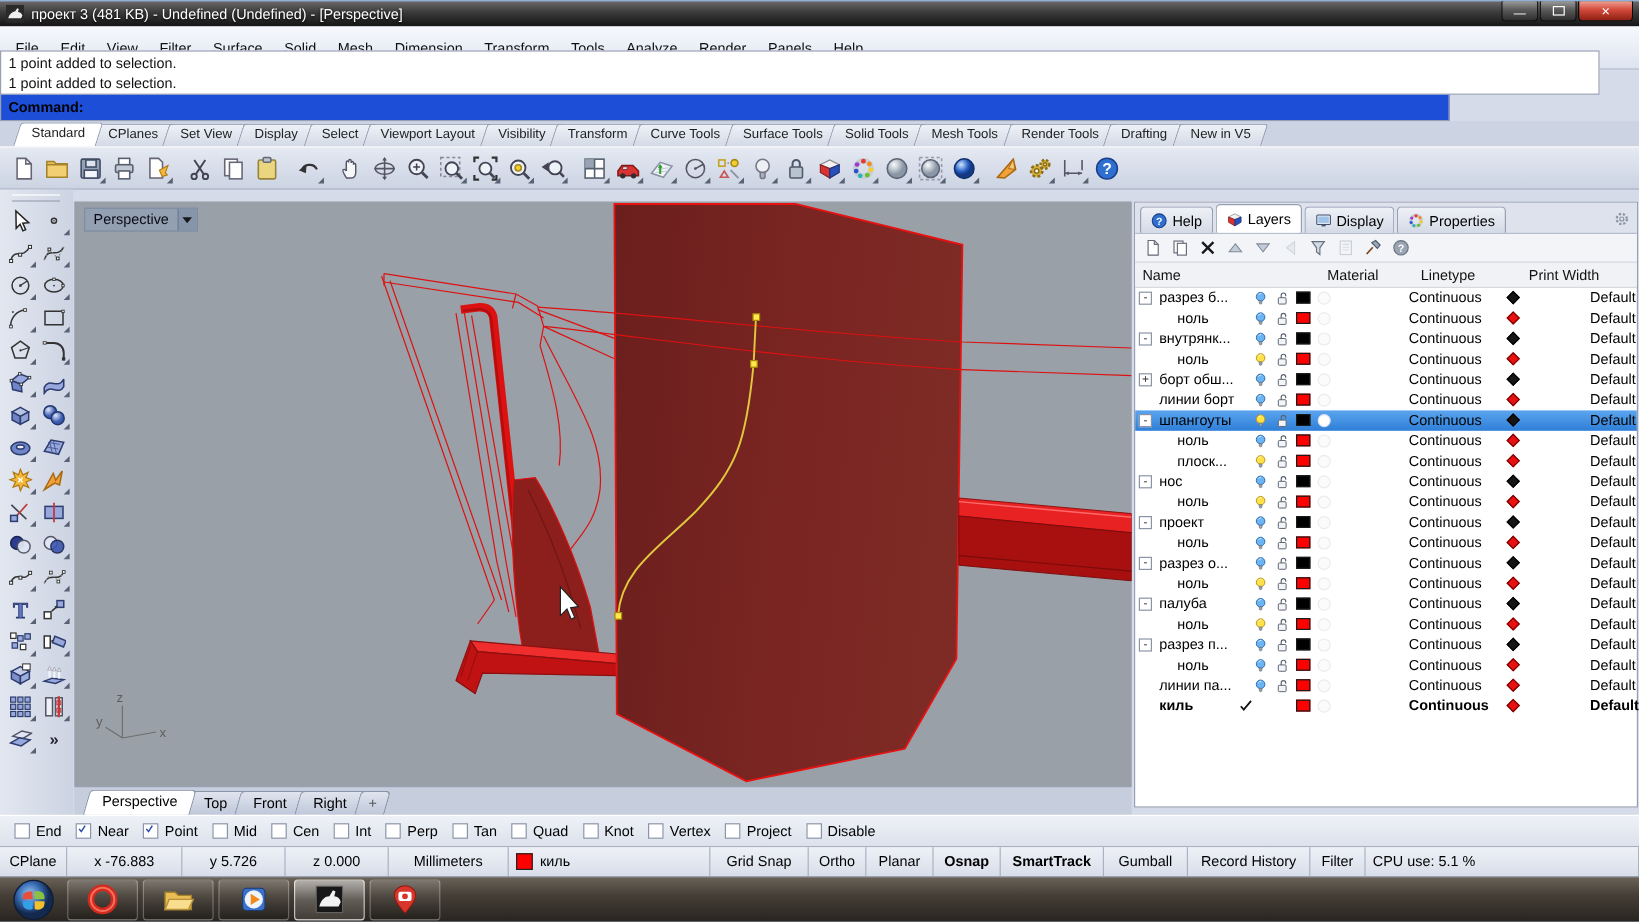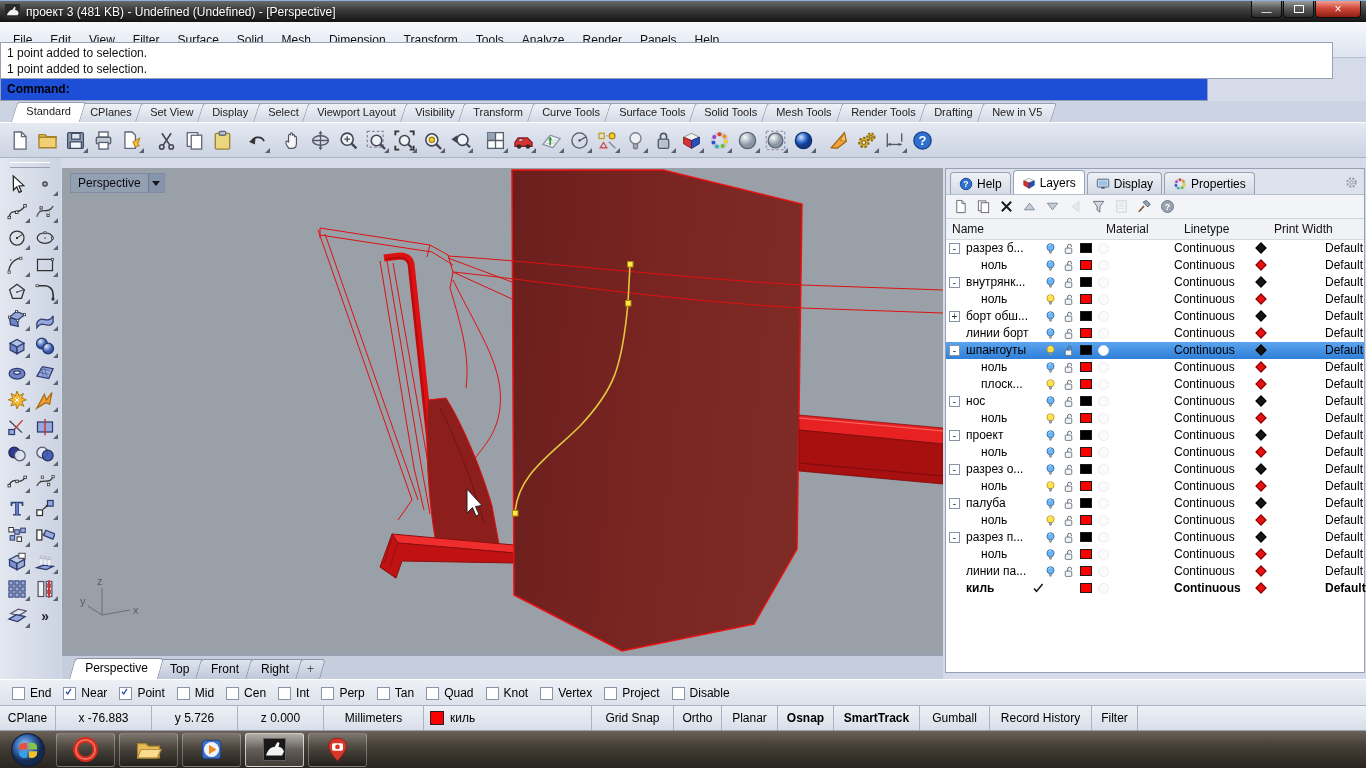--- a/index.html
+++ b/index.html
@@ -98,21 +98,21 @@
   .mat.faint{border:1px solid #ececec;background:#fbfbfb;}
   .mat.white{border:1px solid #d8e2f2;background:#fff;}
   .lt{left:228px;top:1px;}
   .diaI{left:311px;top:4px;width:8px;height:8px;transform:rotate(45deg);box-sizing:border-box;}
   .pw{left:331px;top:1px;margin-left:48px;}
   .b{font-weight:bold;}
   
   .osnap{position:absolute;left:0;top:679px;width:1366px;height:27px;
     background:linear-gradient(#eef1f6,#dce1ec);border-top:1px solid #fff;border-bottom:1px solid #a8b0c2;
     box-sizing:border-box;display:flex;align-items:center;padding-left:12px;}
-  .osn{display:flex;align-items:flex-end;gap:5px;margin-right:12px;}
+  .osn{display:flex;align-items:flex-start;gap:5px;margin-right:12px;}
   .cb{width:13px;height:13px;background:#fff;border:1px solid #8a94a8;box-sizing:border-box;
       display:flex;align-items:center;justify-content:center;}
   
   .statusbar{position:absolute;left:0;top:706px;width:1366px;height:25px;
     background:linear-gradient(#eef1f6,#d8deea);border-bottom:1px solid #98a0b4;box-sizing:border-box;
     display:flex;align-items:stretch;}
   .stc{display:flex;align-items:center;justify-content:center;border-right:1px solid #aab2c4;padding:0 6px;white-space:nowrap;}
   .stc.left{justify-content:flex-start;}
   .stc .swq{width:12px;height:12px;background:#f00;border:1px solid #222;margin-right:6px;}
   
@@ -1408,20 +1408,23 @@
       </div>
       <div class="stc" style="width: 70px; box-sizing: border-box;">
         <span>Gumball</span>
       </div>
       <div class="stc" style="width: 102px; box-sizing: border-box;">
         <span>Record History</span>
       </div>
       <div class="stc" style="width: 46px; box-sizing: border-box; align-items: center;">
         <span>Filter</span>
       </div>
+      <div class="stc left" style="flex: 1 1 0%; box-sizing: border-box;">
+        <span>CPU use: 5.1 %</span>
+      </div>
     </div>
 
   <div class="taskbar">
     <div class="tstart">
       <svg viewBox="0 0 32 32">
         <defs>
             <radialGradient id="orbG" cx=".4" cy=".35">
               <stop offset="0" stop-color="#9ec8ee"></stop>
               <stop offset=".55" stop-color="#3a70b8"></stop>
               <stop offset="1" stop-color="#14294e"></stop>

